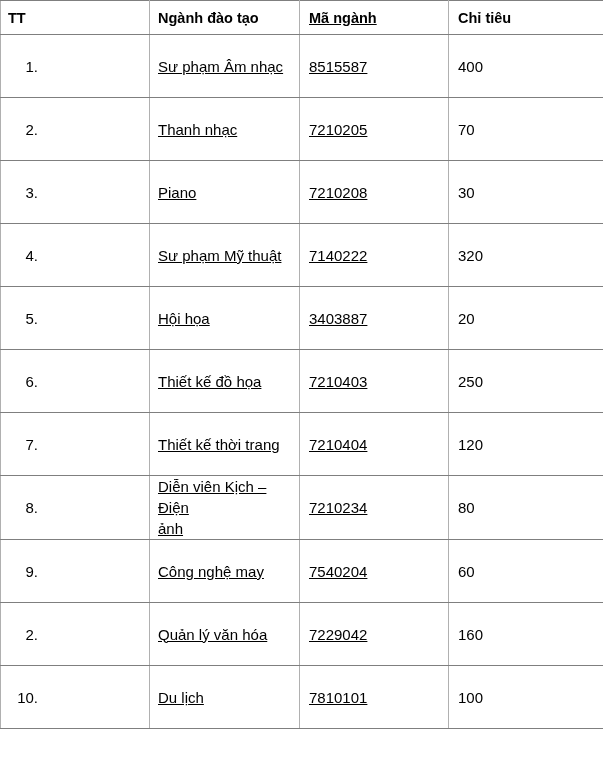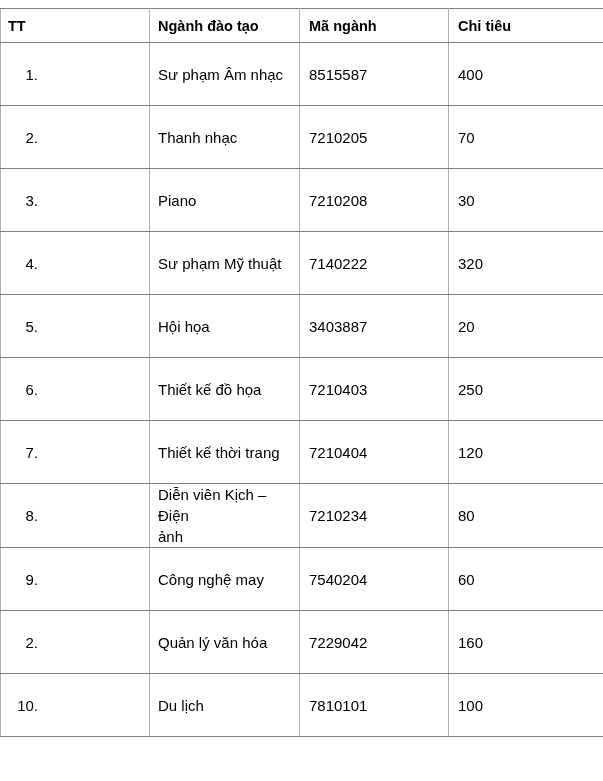--- a/index.html
+++ b/index.html
@@ -13,21 +13,20 @@
   body{
     background:var(--bg);
     font-family:"Liberation Sans", sans-serif;
   }
   .page{
     position:relative;
     width:603px;
     height:763px;
     overflow:hidden;
     background:var(--bg);
-    margin-top:8px;
   }
   table.quota-table{
     border-collapse:collapse;
     table-layout:fixed;
     width:603px;
     color:var(--text);
     font-size:15px;
   }
   .quota-table th,
   .quota-table td{
@@ -42,30 +41,31 @@
     height:34px;
     font-weight:bold;
     font-size:14.5px;
   }
   .quota-table tbody td{
     height:63px;
     line-height:21px;
   }
   th.col-tt{padding-left:7px;}
   th.col-name, td.col-name{padding-left:8px;padding-right:5px;}
-  th.col-code, td.col-code{padding-left:9px;}
+  th.col-code, td.col-code{padding-left:9px;text-decoration:underline;}
   th.col-quota, td.col-quota{padding-left:9px;}
   td.col-tt{padding-left:0;}
   td.col-tt .tt-num{
     display:inline-block;
     width:37px;
     text-align:right;
   }
   td.col-name{
     white-space:pre-line;
+    text-decoration:underline;
   }
 </style>
 </head>
 <body>
 
 <div class="page">
   <table class="quota-table">
     <colgroup>
       <col style="width:149px">
       <col style="width:150px">

